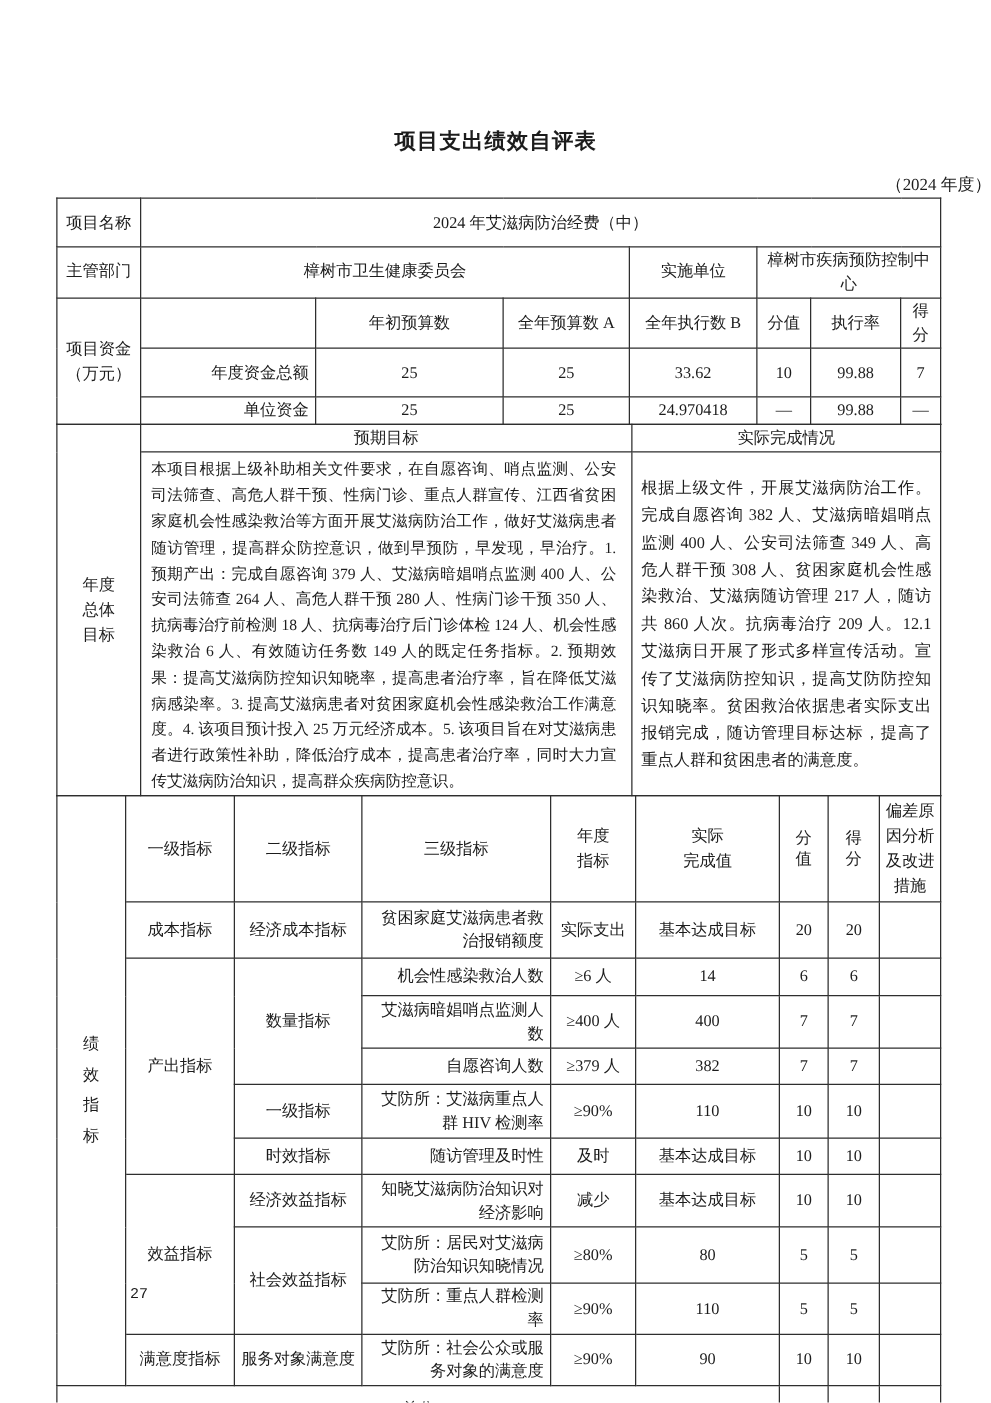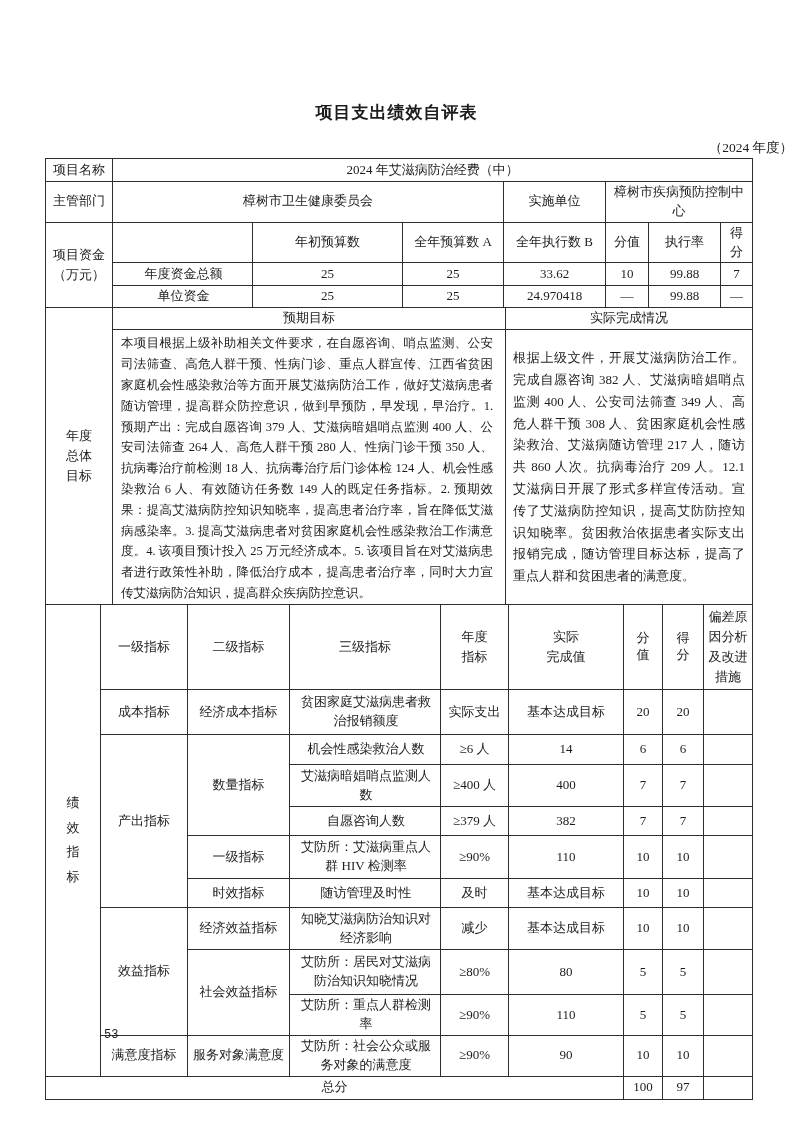--- a/index.html
+++ b/index.html
@@ -27,38 +27,38 @@
   table.doc-table + table.doc-table { margin-top: -1px; }
   td {
     border: 1px solid #2e2e2e;
     font-size: 13px;
     text-align: center;
     vertical-align: middle;
     padding: 1px 4px;
     overflow: hidden;
     line-height: 1.45;
   }
-  td.tleft { text-align: center; padding-left: 7px; padding-right: 5px; }
+  td.tleft { text-align: right; padding-left: 7px; padding-right: 5px; }
   td.dev-cell { padding: 2px 3px; line-height: 1.55; }
   .stack span { display: block; line-height: 1.55; }
   .vtext {
     display: inline-block; width: 1.1em;
     word-break: break-all; line-height: 1.9; letter-spacing: 0;
     text-align: center;
   }
   .vtext-sm { display: inline-block; width: 1.1em; word-break: break-all; line-height: 1.3; }
   td.goal-expected {
     text-align: justify; vertical-align: top;
     font-size: 12.5px; line-height: 20.8px; padding: 3px 12px 0 8px;
   }
   td.goal-actual {
     text-align: justify; vertical-align: middle;
     font-size: 13px; line-height: 21.8px; padding: 4px 7px;
   }
-  tr.rh22 { height: 22px; } tr.rh23 { height: 23px; }
+  tr.rh22 { height: 22px; } tr.rh23 { height: 39px; }
   tr.rh80 { height: 80px; } tr.rh45 { height: 45px; }
   tr.rh30 { height: 30px; } tr.rh42 { height: 42px; }
   tr.rh29 { height: 29px; } tr.rh43 { height: 43px; }
   tr.rh28 { height: 28px; } tr.rh40 { height: 40px; }
   tr.rh250 { height: 250px; }
   .page-number {
     position: absolute; left: 104px; top: 1028px;
     font-family: "Liberation Mono", "DejaVu Sans Mono", monospace;
     font-size: 12px;
   }
@@ -277,13 +277,13 @@
       <td colspan="6">总分</td>
       <td>100</td>
       <td>97</td>
       <td class="dev-cell"></td>
     </tr>
   </tbody>
     </table>
 
 </div>
 
-<div class="page-number">53</div>
+<div class="page-number">27</div>
 
 </body></html>

